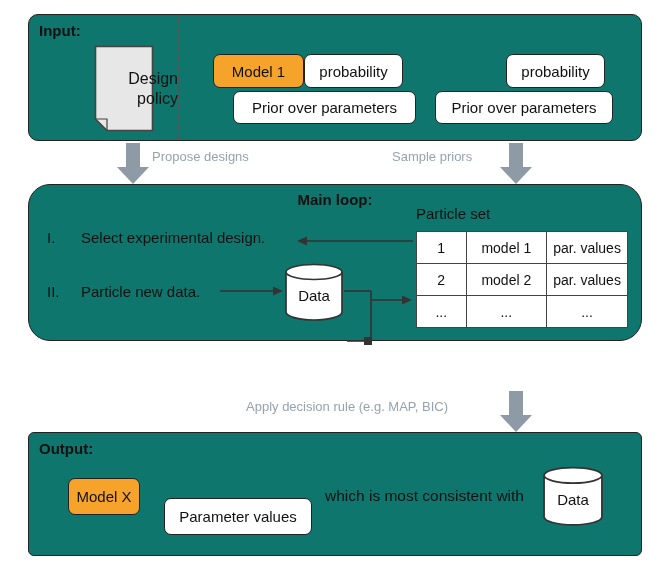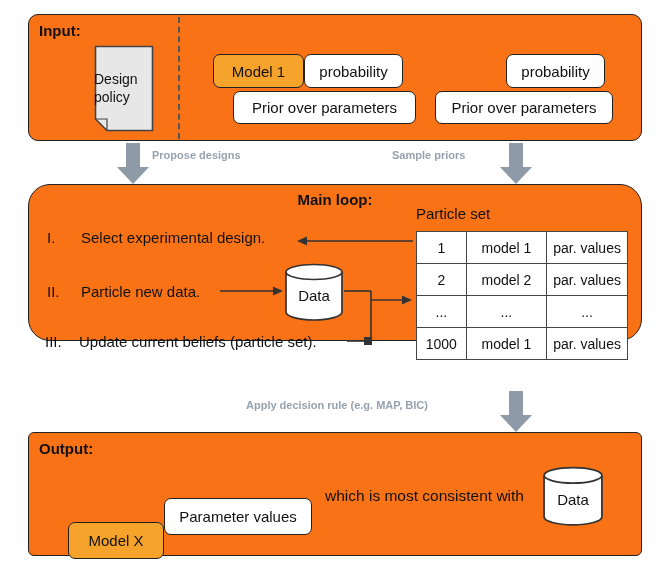--- a/index.html
+++ b/index.html
@@ -6,35 +6,35 @@
     --accent-orange:#F5A32B;
     --arrow-gray:#8E9AA6;
     --label-gray:#96A3AE;
     --ink:#222;
   }
   html,body{margin:0;padding:0;background:#fff;}
   .canvas{
     position:relative;width:658px;height:569px;background:#fff;
     font-family:"Liberation Sans",sans-serif;color:#111;overflow:hidden;
   }
-  .box{position:absolute;background:#f97316;border:1.8px solid var(--ink);box-sizing:border-box;}
+  .box{position:absolute;background:#0f766e;border:1.8px solid var(--ink);box-sizing:border-box;}
   .input-box{left:28px;top:14px;width:614px;height:127px;border-radius:10px;}
   .main-box{left:28px;top:184px;width:614px;height:157px;border-radius:22px;}
   .output-box{left:28px;top:432px;width:614px;height:124px;border-radius:6px;}
   .section-label{position:absolute;font-weight:bold;font-size:15px;}
   .pill{
     position:absolute;display:flex;align-items:center;justify-content:center;
     border:1.6px solid var(--ink);border-radius:7px;background:#fff;
     font-size:15px;height:34px;box-sizing:border-box;white-space:nowrap;
   }
   .pill.orange{background:var(--accent-orange);}
   .dashed-divider{position:absolute;left:149px;top:2px;height:122px;width:0;border-left:2.2px dashed #555;}
   .note-wrap{position:absolute;left:65px;top:30px;width:60px;height:87px;}
-  .note-text{position:absolute;left:0;top:0;width:100%;height:100%;display:flex;align-items:center;justify-content:center;text-align:left;font-size:14px;line-height:1.25;}
-  .gray-label{position:absolute;color:var(--label-gray);font-weight:bold;font-size:11px;white-space:nowrap;}
+  .note-text{position:absolute;left:0;top:0;width:100%;height:100%;display:flex;align-items:center;justify-content:center;text-align:right;font-size:16px;line-height:1.25;padding-left:24px;}
+  .gray-label{position:absolute;color:var(--label-gray);font-weight:normal;font-size:13px;white-space:nowrap;}
   .main-title{position:absolute;left:0;top:6px;width:100%;text-align:center;font-weight:bold;font-size:15px;}
   .step{position:absolute;display:flex;font-size:15px;white-space:nowrap;}
   .step .numeral{width:34px;}
   .particle-title{position:absolute;left:387px;top:20px;width:212px;text-align:left;font-size:15px;}
   .ptable{position:absolute;left:387px;top:46px;width:212px;border-collapse:collapse;font-size:14px;background:#fff;}
   .ptable td{border:1.3px solid #444;text-align:center;height:31px;padding:0 2px;white-space:nowrap;}
   .cylinder{position:absolute;}
   .cyl-label{position:absolute;left:0;top:0;width:100%;height:100%;display:flex;align-items:center;justify-content:center;font-size:15px;padding-top:6px;box-sizing:border-box;}
   .caption{position:absolute;font-size:15.5px;white-space:nowrap;}
   .overlay{position:absolute;left:0;top:0;pointer-events:none;}
@@ -73,24 +73,20 @@
     <div class="main-title">Main loop:</div>
 
     <div class="step" style="left:18px;top:44px;">
       <span class="numeral">I.</span>
       <span>Select experimental design.</span>
     </div>
     <div class="step" style="left:18px;top:98px;">
       <span class="numeral">II.</span>
       <span>Particle new data.</span>
     </div>
-    <div class="step" style="left:16px;top:148px;">
-      <span class="numeral">III.</span>
-      <span>Update current beliefs (particle set).</span>
-    </div>
 
     <div class="cylinder" style="left:255px;top:78px;width:60px;height:58px;">
       <svg width="60" height="58" viewBox="0 0 60 58">
         <path d="M2 9 v40 a28 8 0 0 0 56 0 v-40" fill="#fff" stroke="#333" stroke-width="1.7"></path>
         <ellipse cx="30" cy="9" rx="28" ry="7.5" fill="#fff" stroke="#333" stroke-width="1.7"></ellipse>
       </svg>
       <div class="cyl-label">Data</div>
     </div>
 
     <div class="particle-title">Particle set</div>
@@ -110,33 +106,28 @@
         <tr>
           <td>2</td>
           <td>model 2</td>
           <td>par. values</td>
         </tr>
         <tr>
           <td>...</td>
           <td>...</td>
           <td>...</td>
         </tr>
-        <tr>
-          <td>1000</td>
-          <td>model 1</td>
-          <td>par. values</td>
-        </tr>
       </tbody>
     </table>
   </section>
 
   <section class="box output-box">
     <div class="section-label" style="left:10px;top:7px;">Output:</div>
 
-    <div class="pill orange" style="left:39px;top:45px;width:96px;height:37px;margin-top:44px;">Model X</div>
+    <div class="pill orange" style="left:39px;top:45px;width:72px;height:37px;">Model X</div>
     <div class="pill" style="left:135px;top:45px;width:148px;height:37px;margin-top:20px;">Parameter values</div>
 
     <div class="caption" style="left:296px;top:54px;">which is most consistent with</div>
 
     <div class="cylinder" style="left:513px;top:32px;width:62px;height:62px;">
       <svg width="62" height="62" viewBox="0 0 60 58">
         <path d="M2 9 v40 a28 8 0 0 0 56 0 v-40" fill="#fff" stroke="#333" stroke-width="1.7"></path>
         <ellipse cx="30" cy="9" rx="28" ry="7.5" fill="#fff" stroke="#333" stroke-width="1.7"></ellipse>
       </svg>
       <div class="cyl-label">Data</div>

